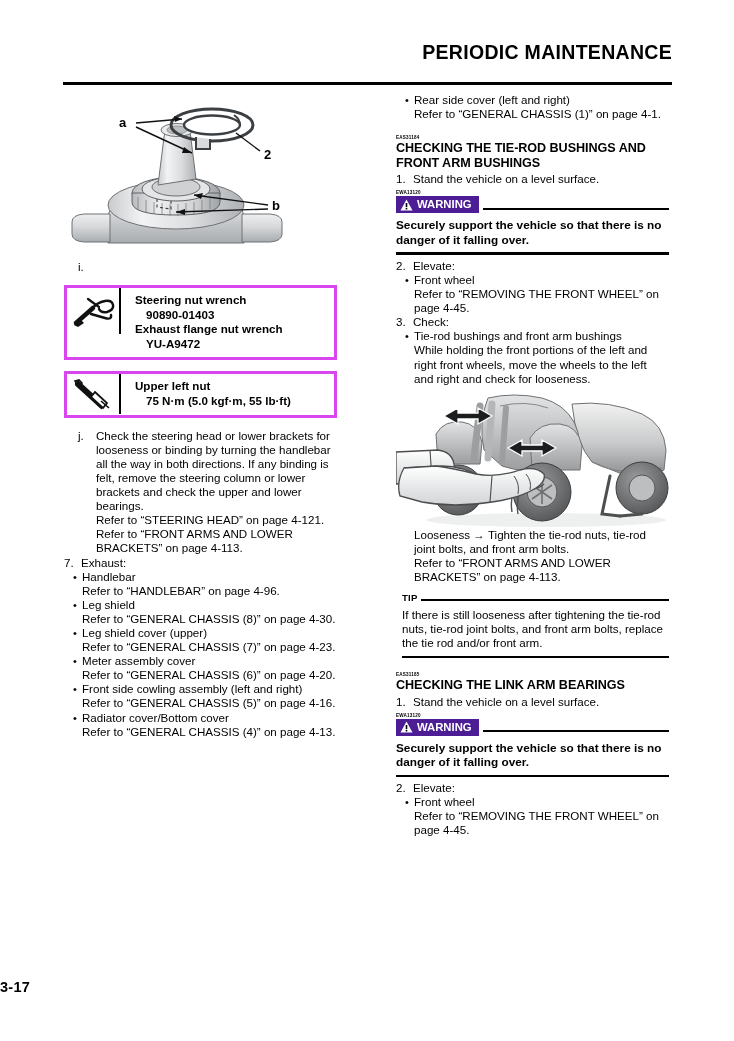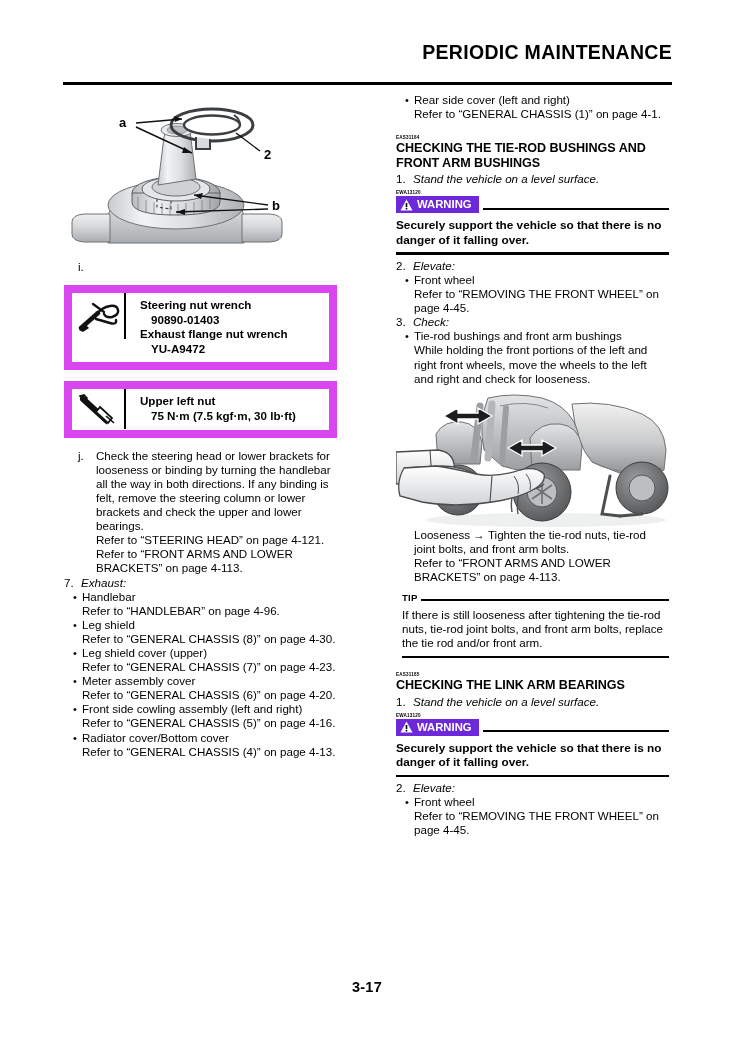--- a/index.html
+++ b/index.html
@@ -51,21 +51,21 @@
   .col-left { left: 64px; }
   .col-right { left: 396px; }
   .step {
     display: flex;
     margin: 0;
   }
   .step-num {
     flex: 0 0 auto;
     width: 17px;
   }
-  .step-body { flex: 1 1 auto; font-style: italic; }
+  .step-body { flex: 1 1 auto; }
 
   .sub {
     display: flex;
     margin: 0;
     padding-left: 14px;
   }
   .sub-num {
     flex: 0 0 auto;
     width: 18px;
   }
@@ -100,21 +100,21 @@
     letter-spacing: -0.05px;
   }
 
   
   .warn-wrap { margin: 0; }
   .warn-row {
     display: flex;
     align-items: center;
   }
   .warn-tag {
-    background: #6d28d9;
+    background: #4c1d95;
     color: #fff;
     font-weight: bold;
     font-size: 11.3px;
     line-height: 15px;
     padding: 1px 7px 1px 4px;
     display: inline-flex;
     align-items: center;
     gap: 4px;
     white-space: nowrap;
   }
@@ -164,21 +164,21 @@
     top: 2px;
   }
   .tip-body { margin-top: 3px; }
   .rule-thin {
     height: 1.6px;
     background: #000;
   }
 
   
   .spec-box {
-    border: 8px solid #d946ef;
+    border: 3px solid #d946ef;
     display: flex;
     align-items: stretch;
     margin: 0;
   }
   .spec-icon {
     flex: 0 0 auto;
     width: 52px;
     border-right: 2px solid #000;
     display: flex;
     align-items: center;
@@ -194,21 +194,20 @@
     line-height: 14.6px;
   }
   .spec-text .sub-line { padding-left: 11px; }
 
   
   .footer {
     position: absolute;
     left: 0;
     right: 0;
     top: 979px;
-    text-align: center;
     font-size: 14.5px;
     font-weight: bold;
     letter-spacing: 0.3px;
   }
 </style>
 </head>
 <body>
 
 <div class="page">
 
@@ -326,21 +325,21 @@
         <svg width="44" height="34" viewBox="0 0 44 34">
           <path d="M4 4 L8 3 L11 6 L8 10 Z" fill="#fff" stroke="#111" stroke-width="1.6"></path>
           <path d="M7 7 L30 28" stroke="#111" stroke-width="6" stroke-linecap="round" fill="none"></path>
           <path d="M24 15 L36 26 L32 31 L20 20 Z" fill="#fff" stroke="#111" stroke-width="1.8"></path>
           <path d="M30 24 L38 31" stroke="#111" stroke-width="1.6" fill="none"></path>
           <path d="M26 27 L31 32" stroke="#111" stroke-width="1.4" fill="none"></path>
         </svg>
       </div>
       <div class="spec-text">
         <div>Upper left nut</div>
-        <div class="sub-line">75 N·m (7.5 kgf·m, 30 lb·ft)</div>
+        <div class="sub-line">75 N·m (5.0 kgf·m, 55 lb·ft)</div>
       </div>
     </div>
 
     <div class="sub" style="margin-top:11px;">
       <span class="sub-num">j.</span>
       <span class="sub-body">
         <span>Check the steering head or lower brackets for looseness or binding by turning the handlebar all the way in both directions. If any binding is felt, remove the steering column or lower brackets and check the upper and lower bearings.</span>
         <div>Refer to “STEERING HEAD” on page 4-121.</div>
         <div>Refer to “FRONT ARMS AND LOWER BRACKETS” on page 4-113.</div>
       </span>

